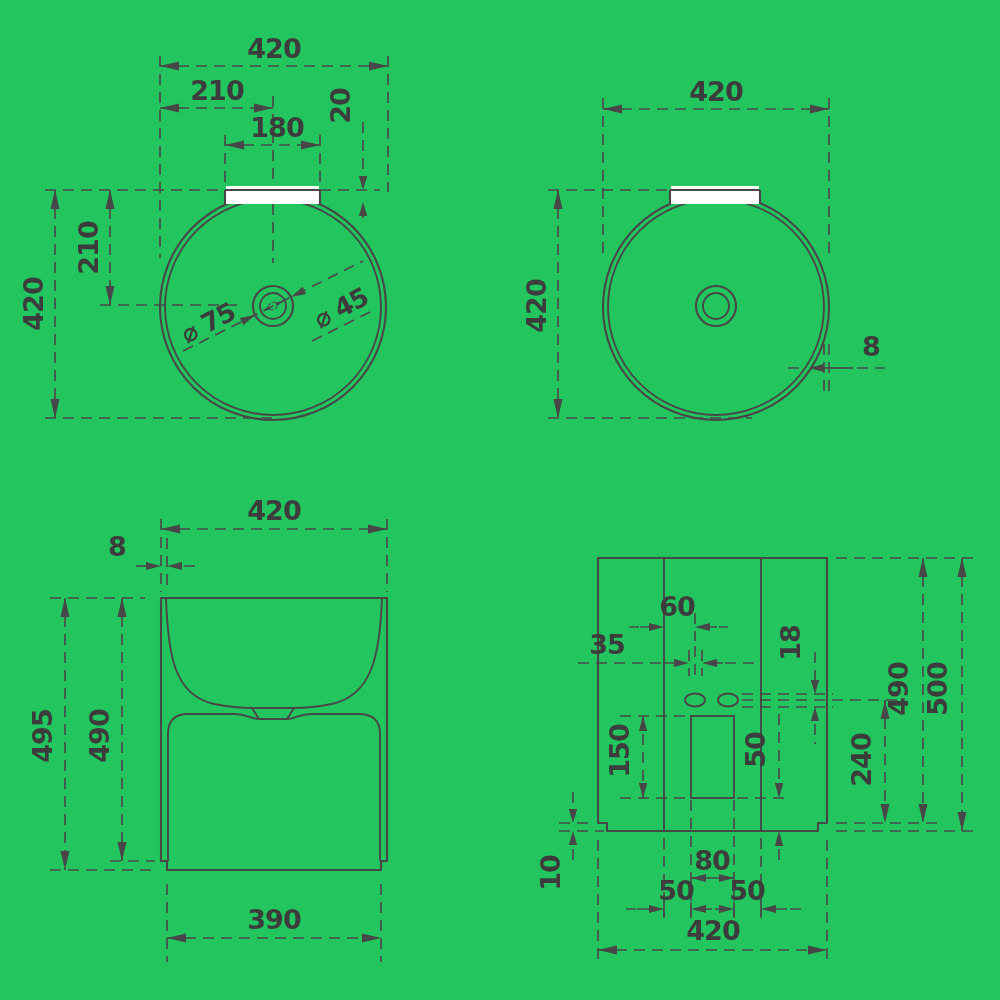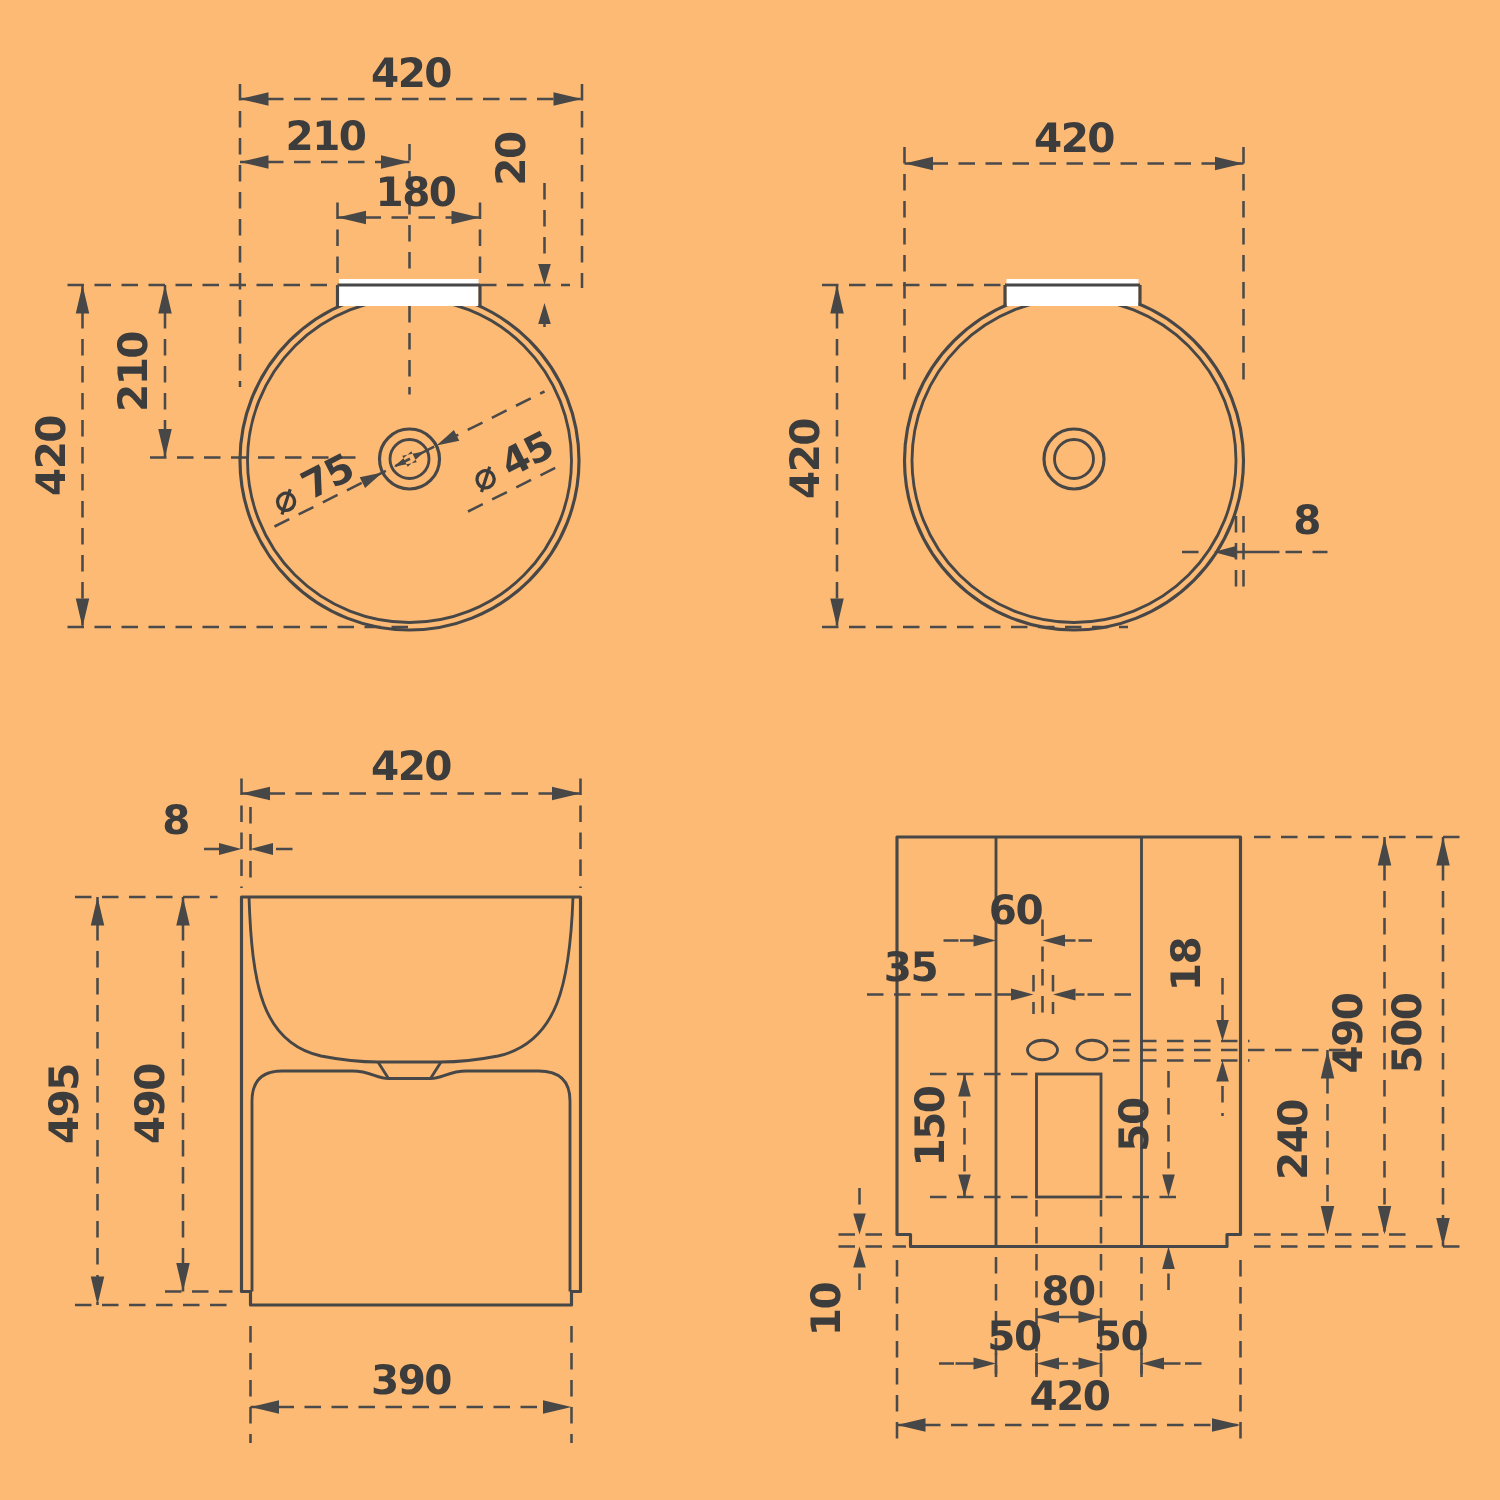--- a/index.html
+++ b/index.html
@@ -1,16 +1,16 @@
 <!DOCTYPE html>
 <html><head>
 <meta charset="utf-8">
 <style>
   html,body{margin:0;padding:0;background:#ffffff;}
-  .stage{width:1000px;height:1000px;position:relative;background:#fdba74;overflow:hidden;}
+  .stage{width:1000px;height:1000px;position:relative;background:#22c55e;overflow:hidden;}
   svg{display:block;}
   .geo{stroke:#474747;stroke-width:2.1;fill:none;stroke-linejoin:round;stroke-linecap:butt;}
   .geo-thin{stroke:#474747;stroke-width:1.9;fill:none;}
   .dim{stroke:#4a4a4a;stroke-width:1.7;fill:none;}
   .dash{stroke-dasharray:11 7;}
   .ah{fill:#474747;stroke:none;}
   .mask{fill:#ffffff;stroke:none;}
   text{font-family:"DejaVu Sans","Liberation Sans",sans-serif;
        font-weight:bold;font-size:27px;fill:#3c3c3c;letter-spacing:-1px;}
   text.dia{font-size:26px;}

